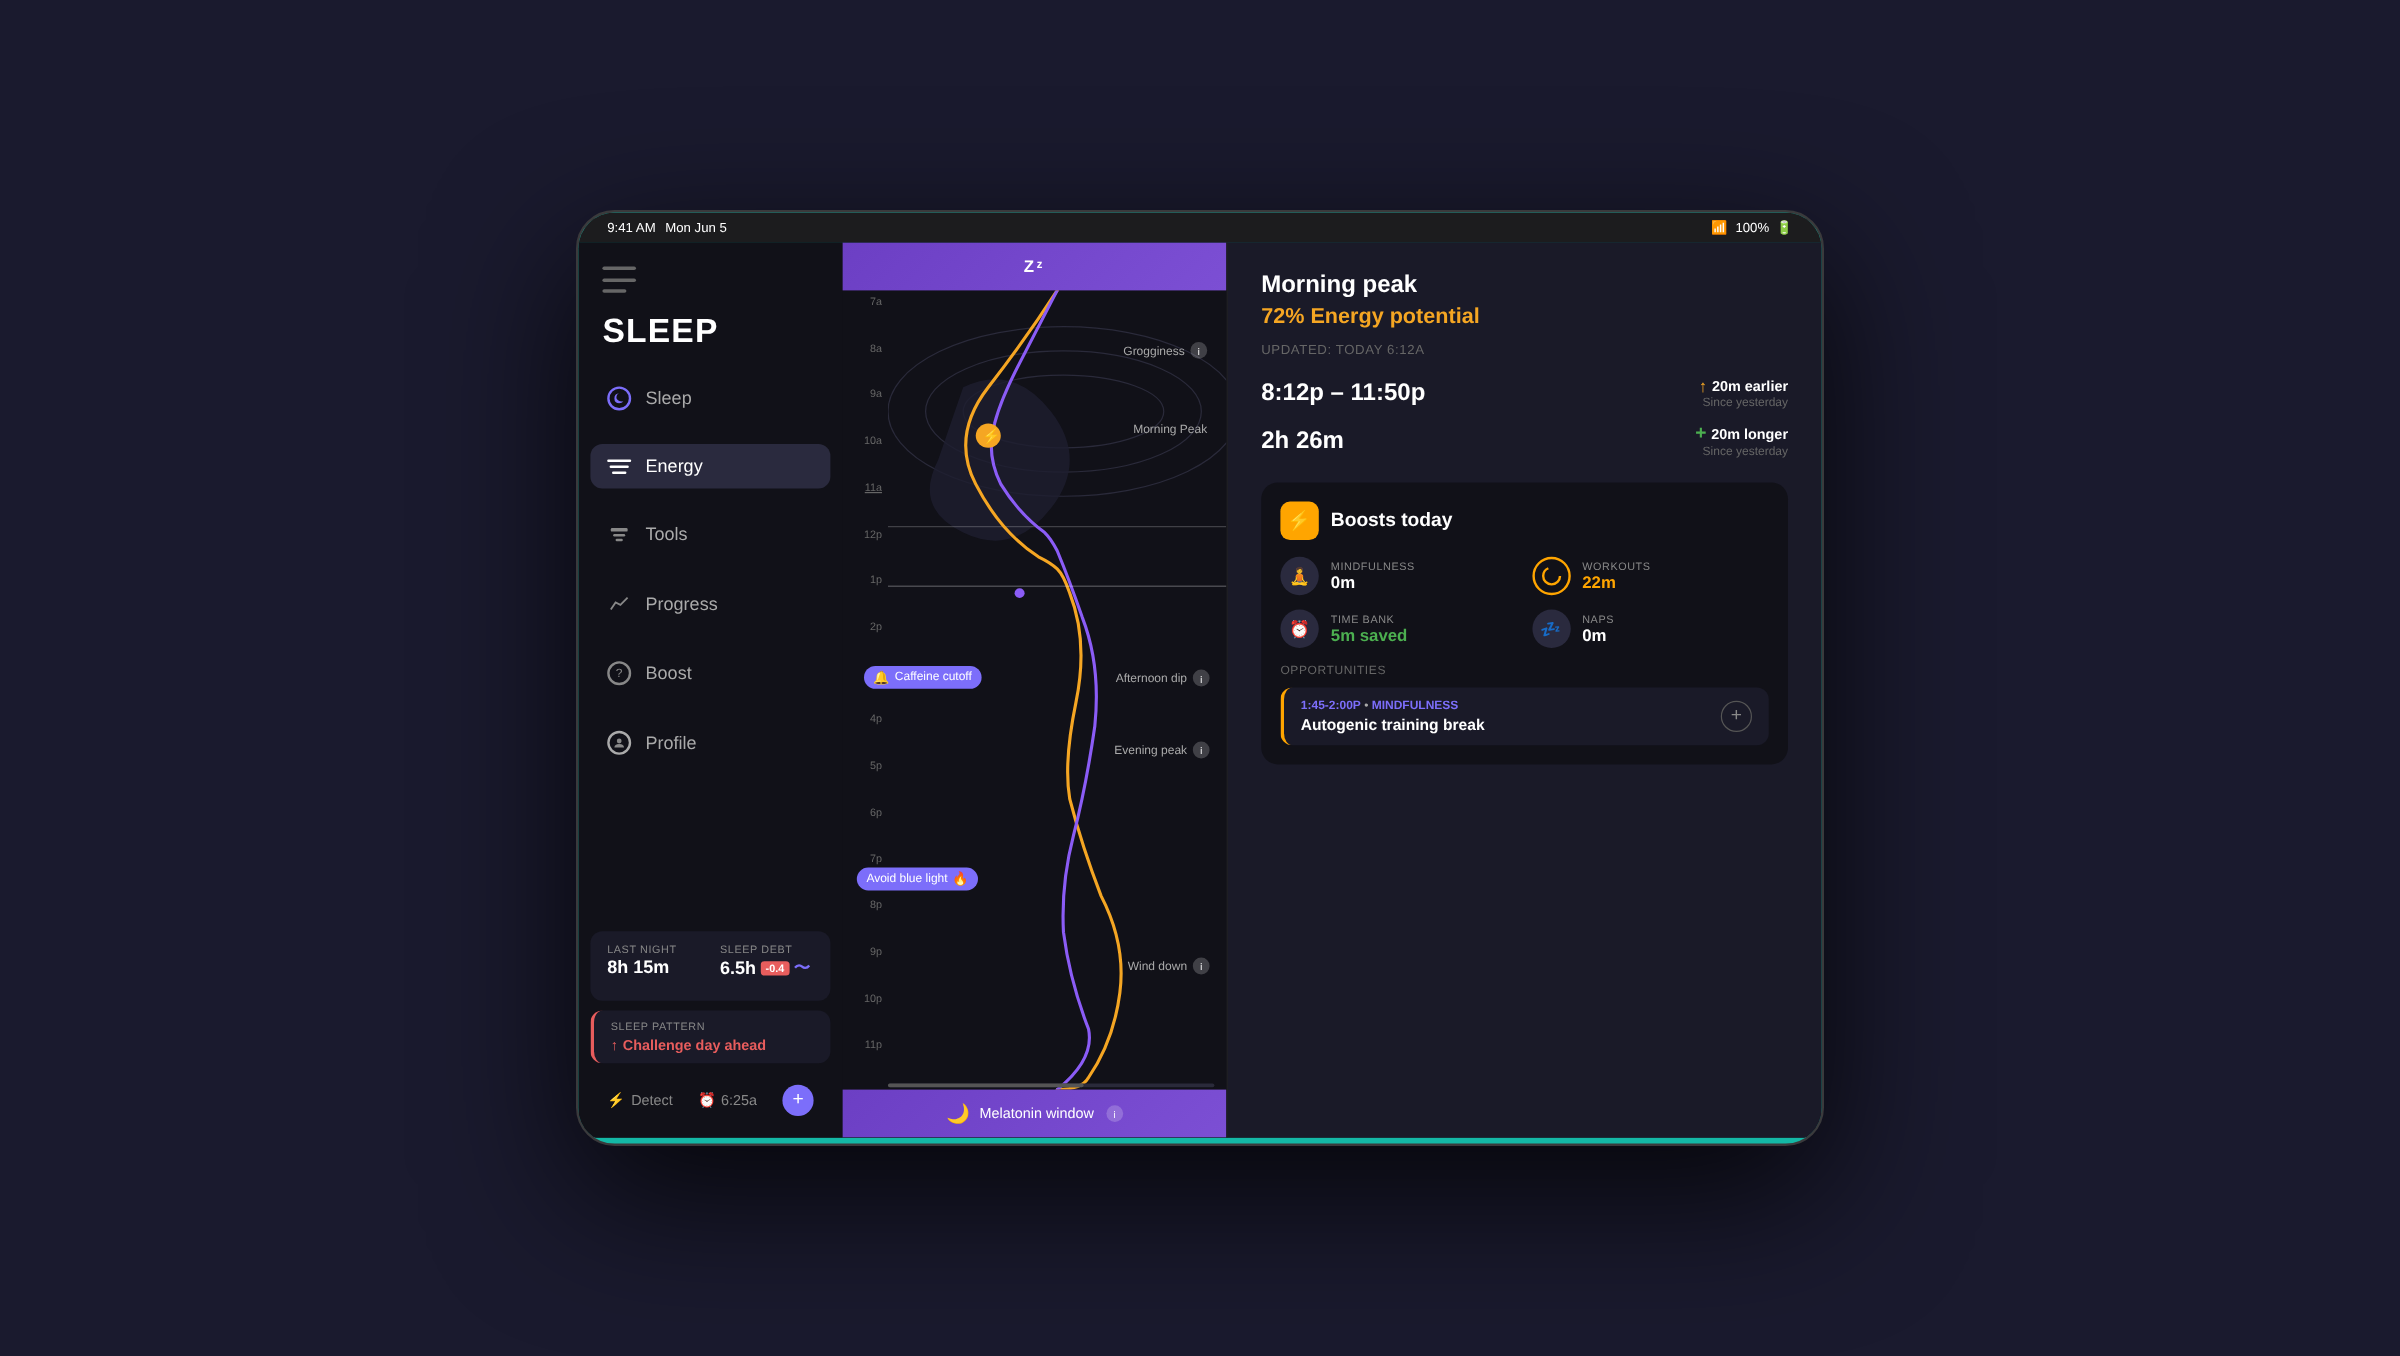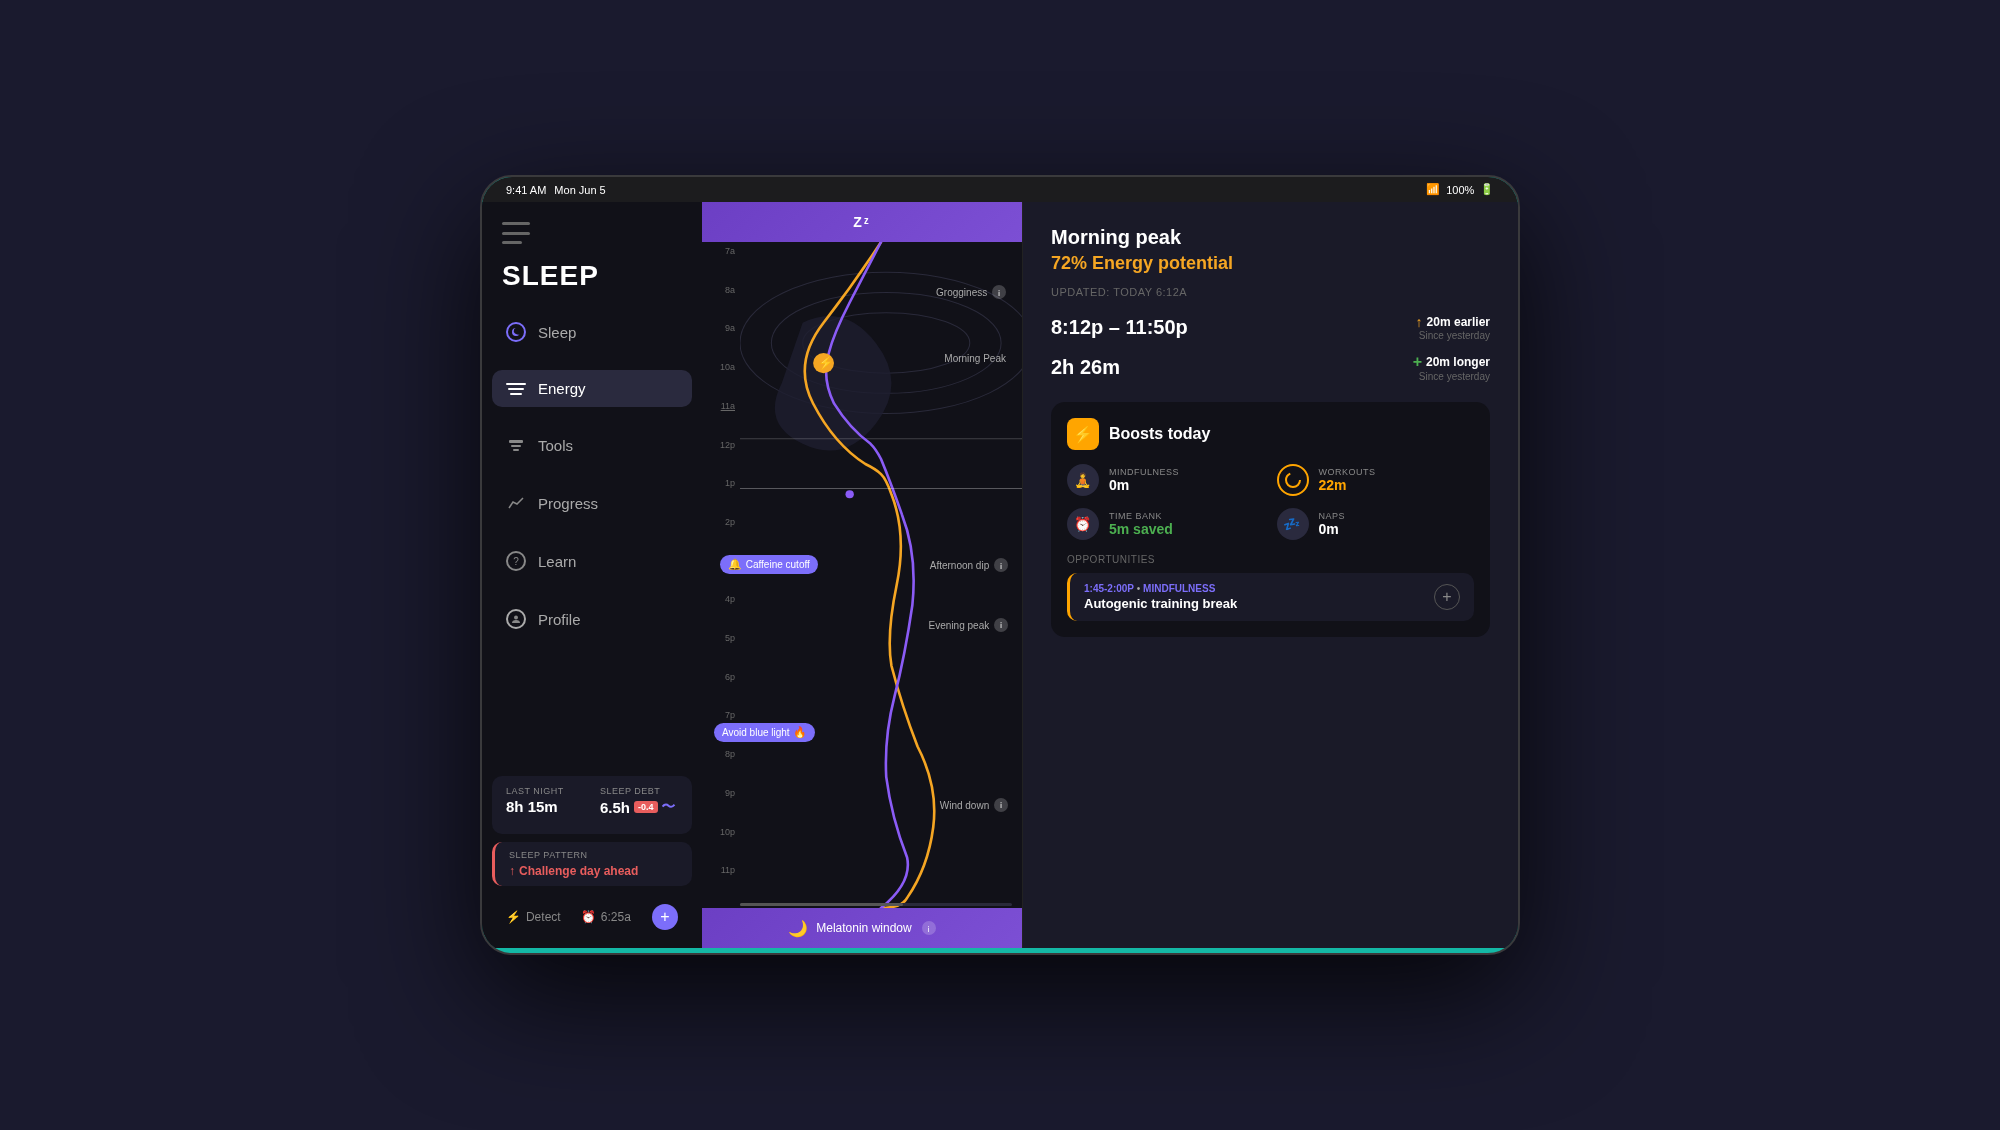--- a/index.html
+++ b/index.html
@@ -599,21 +599,21 @@
             <svg width="18" height="18" viewBox="0 0 18 18" fill="none">
               <polyline points="2,14 6,8 10,10 16,4" stroke="#888" stroke-width="1.5" fill="none"></polyline>
               <polyline points="16,4 16,4" stroke="#888" stroke-width="1.5"></polyline>
             </svg>
           </div>
           <span>Progress</span>
         </div>
 
         <div class="nav-item">
           <div class="nav-icon circle-icon" style="font-size:10px;color:#888;">?</div>
-          <span>Learn</span>
+          <span>Boost</span>
         </div>
 
         <div class="nav-item">
           <div class="nav-icon circle-icon">
             <svg width="10" height="10" viewBox="0 0 10 10">
                 <circle cx="5" cy="3.5" r="2" fill="#888"></circle>
                 <path d="M1 9 Q1 6 5 6 Q9 6 9 9" fill="#888"></path>
               </svg>
           </div>
           <span>Profile</span>

